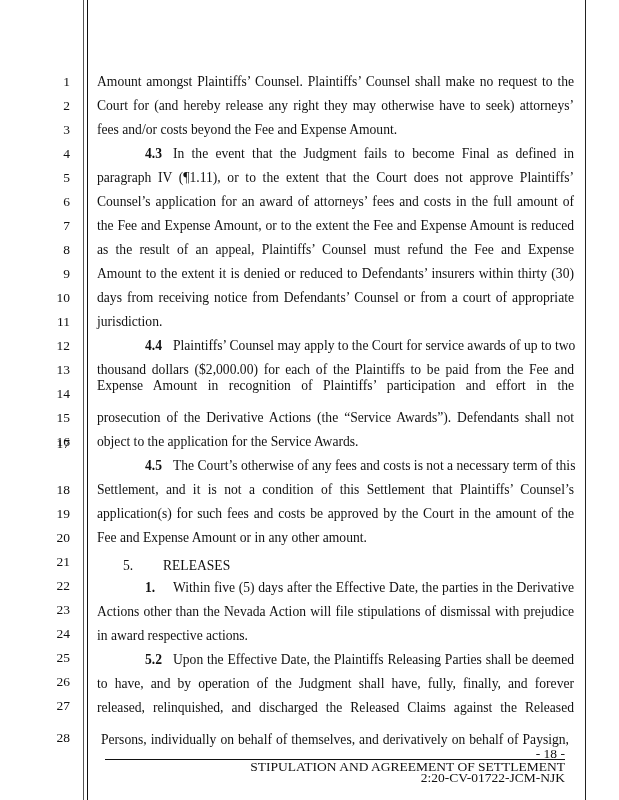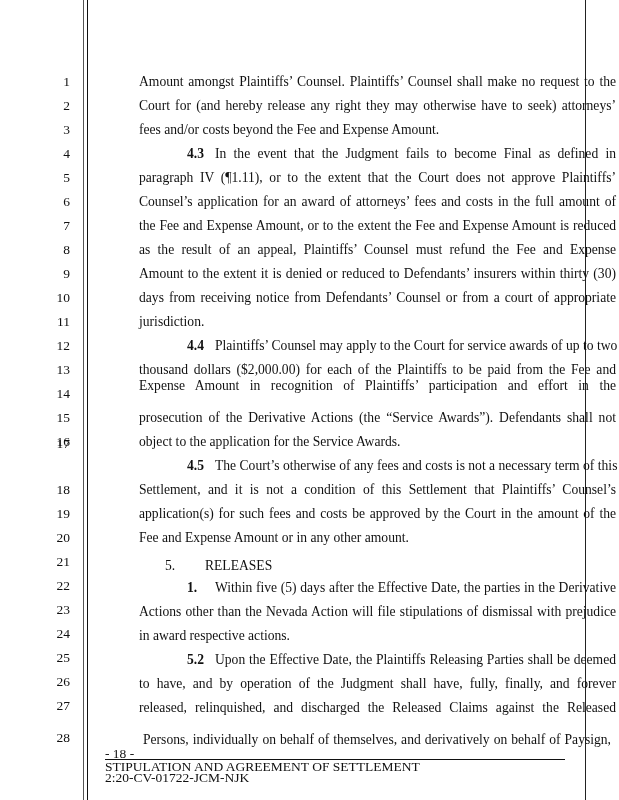--- a/index.html
+++ b/index.html
@@ -5,29 +5,29 @@
   html, body { margin: 0; padding: 0; background: #ffffff; }
   body { width: 619px; height: 800px; position: relative; overflow: hidden;
          font-family: "Liberation Serif", "DejaVu Serif", serif; color: #111; }
   .vline { position: absolute; top: 0; height: 800px; background: #222; }
   #vl-a { left: 83px; width: 1px; background: #555; }
   #vl-b { left: 87px; width: 1px; background: #111; }
   #vl-r { left: 585px; width: 1px; background: #222; }
   .ln { position: absolute; left: 40px; width: 30px; text-align: right;
         font-size: 13.5px; line-height: 16px; }
   .tl { position: absolute; left: 97px; width: 477px; font-size: 13.6px;
-        line-height: 16px; white-space: nowrap; margin-left: 42px; }
+        line-height: 16px; white-space: nowrap; }
   .tl.just { text-align: justify; text-align-last: justify; }
   .tl.indent { padding-left: 48px; width: 429px; }
   .para-num { display: inline-block; width: 28px; font-weight: bold; }
   .heading { font-weight: normal; left: 123px; }
   .heading .hnum { display: inline-block; width: 40px; }
   .footer-rule { position: absolute; left: 105px; width: 460px; top: 759px;
                  height: 1px; background: #111; }
-  .footer-text { position: absolute; left: 105px; width: 460px; text-align: left;
+  .footer-text { position: absolute; left: 105px; width: 460px; text-align: right;
                  font-size: 13.5px; line-height: 12px; }
 </style>
 </head>
 <body>
 
 <div class="vline" id="vl-a"></div>
 <div class="vline" id="vl-b"></div>
 <div class="vline" id="vl-r"></div>
 
 <div id="line-numbers">

